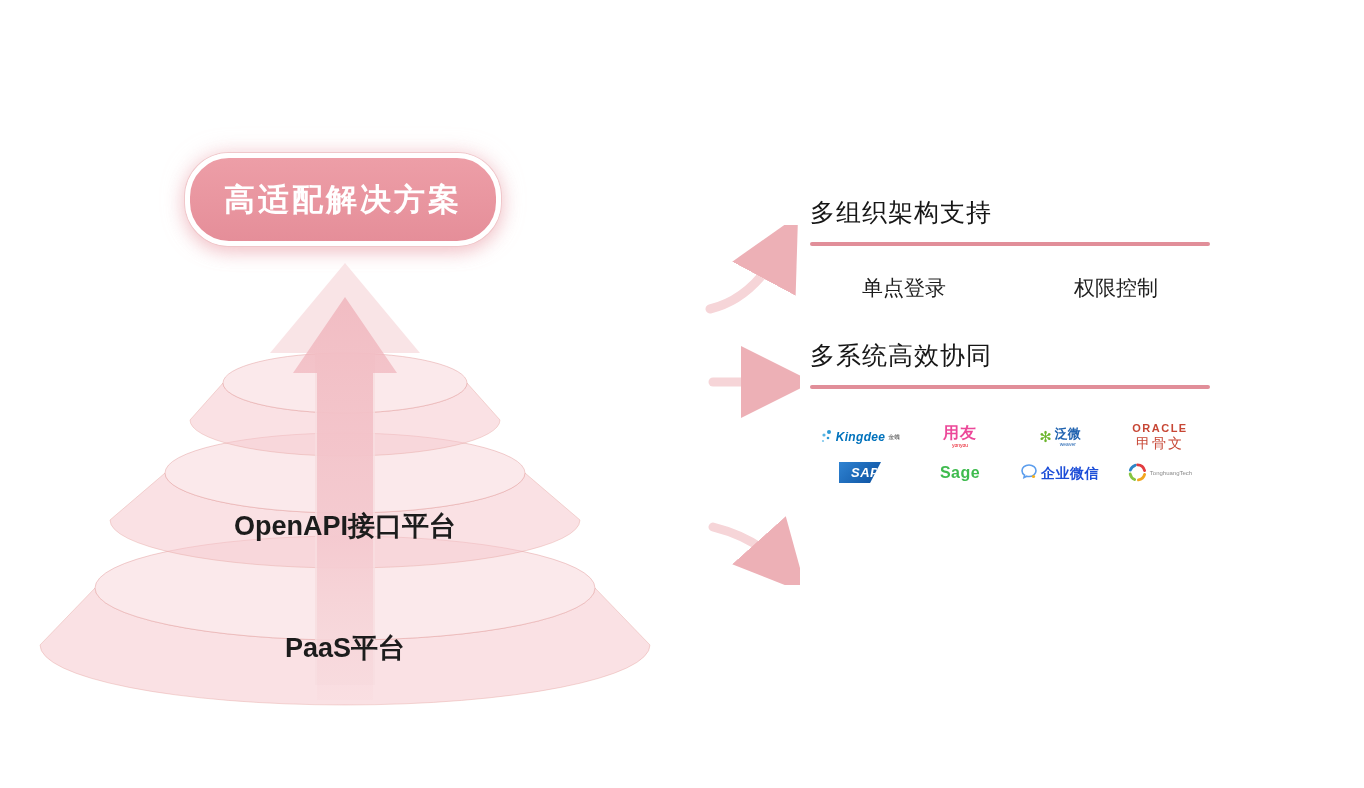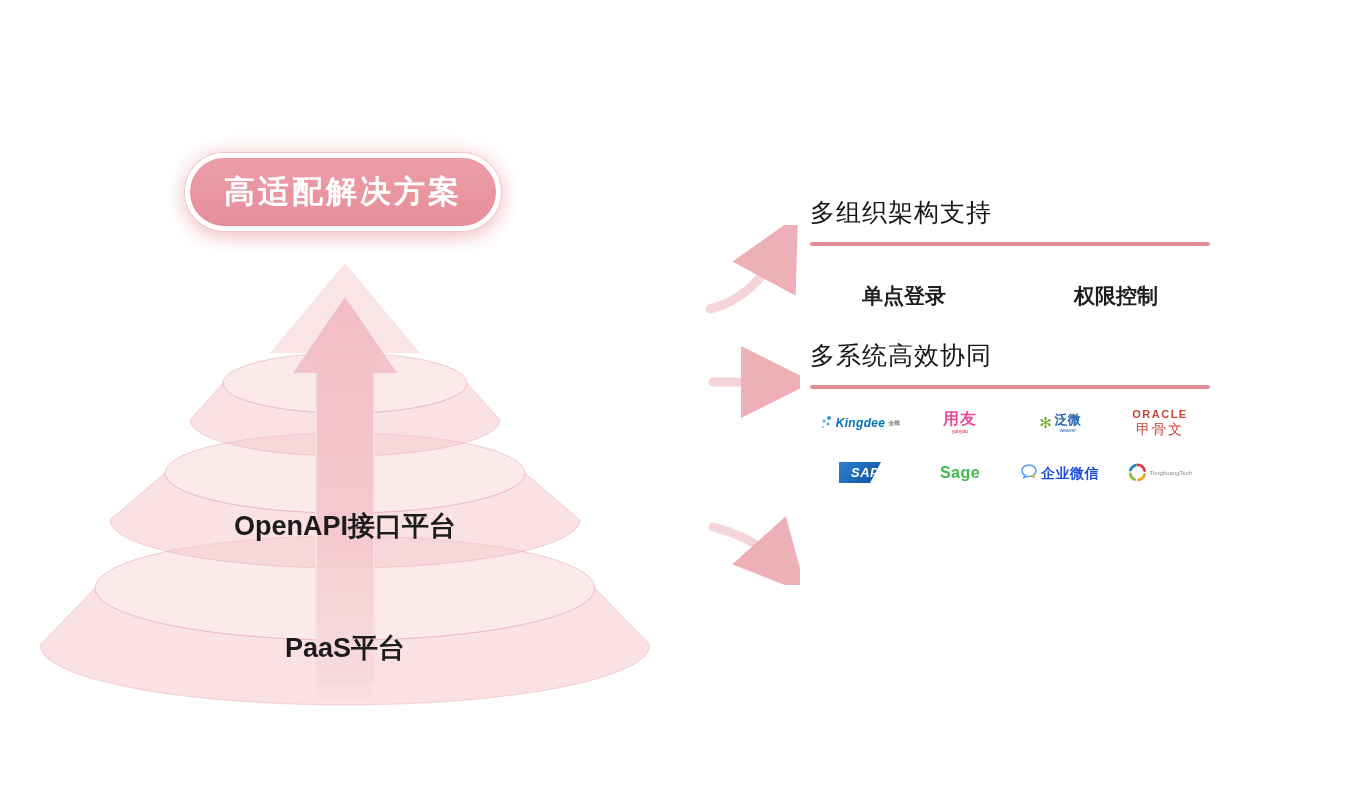--- a/index.html
+++ b/index.html
@@ -1,21 +1,21 @@
 <!DOCTYPE html>
 <html><head>
 <meta charset="utf-8">
 <style>
   html,body{margin:0;padding:0;background:#fff;}
   body{font-family:"Liberation Sans",sans-serif;color:#1f1f1f;}
   .canvas{position:relative;width:1364px;height:788px;background:#ffffff;overflow:hidden;}
 
   
   .badge{
-    position:absolute;left:185px;top:153px;width:316px;height:78px;
+    position:absolute;left:185px;top:153px;width:316px;height:93px;
     background:linear-gradient(180deg,#ed9ea7 0%,#e58e99 100%);
     border:5px solid #ffffff;border-radius:44px;box-sizing:border-box;
     display:flex;align-items:center;justify-content:center;
     box-shadow:0 0 0 1px rgba(238,196,200,.9),0 6px 18px rgba(232,150,160,.45),0 0 22px rgba(240,190,196,.55);
   }
   .badge span{font-size:31px;font-weight:bold;color:#fff;letter-spacing:3px;}
 
   
   .pyr-svg{position:absolute;left:20px;top:245px;width:660px;height:470px;}
   .pyr-label{position:absolute;text-align:center;font-weight:600;color:#1c1c1c;}
@@ -25,26 +25,26 @@
 
   
   .conn-svg{position:absolute;left:695px;top:225px;width:105px;height:360px;}
 
   
   .sec{position:absolute;left:810px;width:400px;}
   .sec.s1{top:196px;} .sec.s2{top:339px;} .sec.s3{top:536px;}
   .sec h2{margin:0;font-size:25px;font-weight:500;color:#161616;letter-spacing:1px;}
   .rule{height:4px;background:#e18e99;border-radius:2px;margin-top:13px;}
   .items{display:flex;justify-content:space-between;font-size:21px;font-weight:500;color:#1d1d1d;}
-  .s1 .items{margin-top:36px;padding:0 52px;font-weight:bold;}
+  .s1 .items{margin-top:28px;padding:0 52px;}
   .s3 .row1{margin-top:25px;padding:0 18px;}
   .s3 .row2{margin-top:29px;padding:0 44px;}
 
   
-  .logo-grid{display:grid;grid-template-columns:repeat(4,1fr);row-gap:26px;margin-top:20px;align-items:center;justify-items:center;}
+  .logo-grid{display:grid;grid-template-columns:repeat(4,1fr);row-gap:12px;margin-top:34px;align-items:center;justify-items:center;}
   .lg{display:flex;align-items:center;gap:3px;line-height:1;}
   .lg small{font-size:6px;}
   .lg-kingdee b{font-size:12px;font-style:italic;color:#0072bc;letter-spacing:.3px;}
   .lg-kingdee small{color:#444;}
   .lg-col{display:flex;flex-direction:column;align-items:center;gap:2px;}
   .lg-yonyou b{font-size:16px;color:#ec4899;letter-spacing:1px;}
   .lg-yonyou small{color:#e60012;font-size:5px;}
   .lg-weaver .flower{color:#6cb52d;font-size:15px;}
   .lg-weaver b{font-size:13px;color:#2063b0;}
   .lg-weaver small{color:#2063b0;font-size:5px;}

